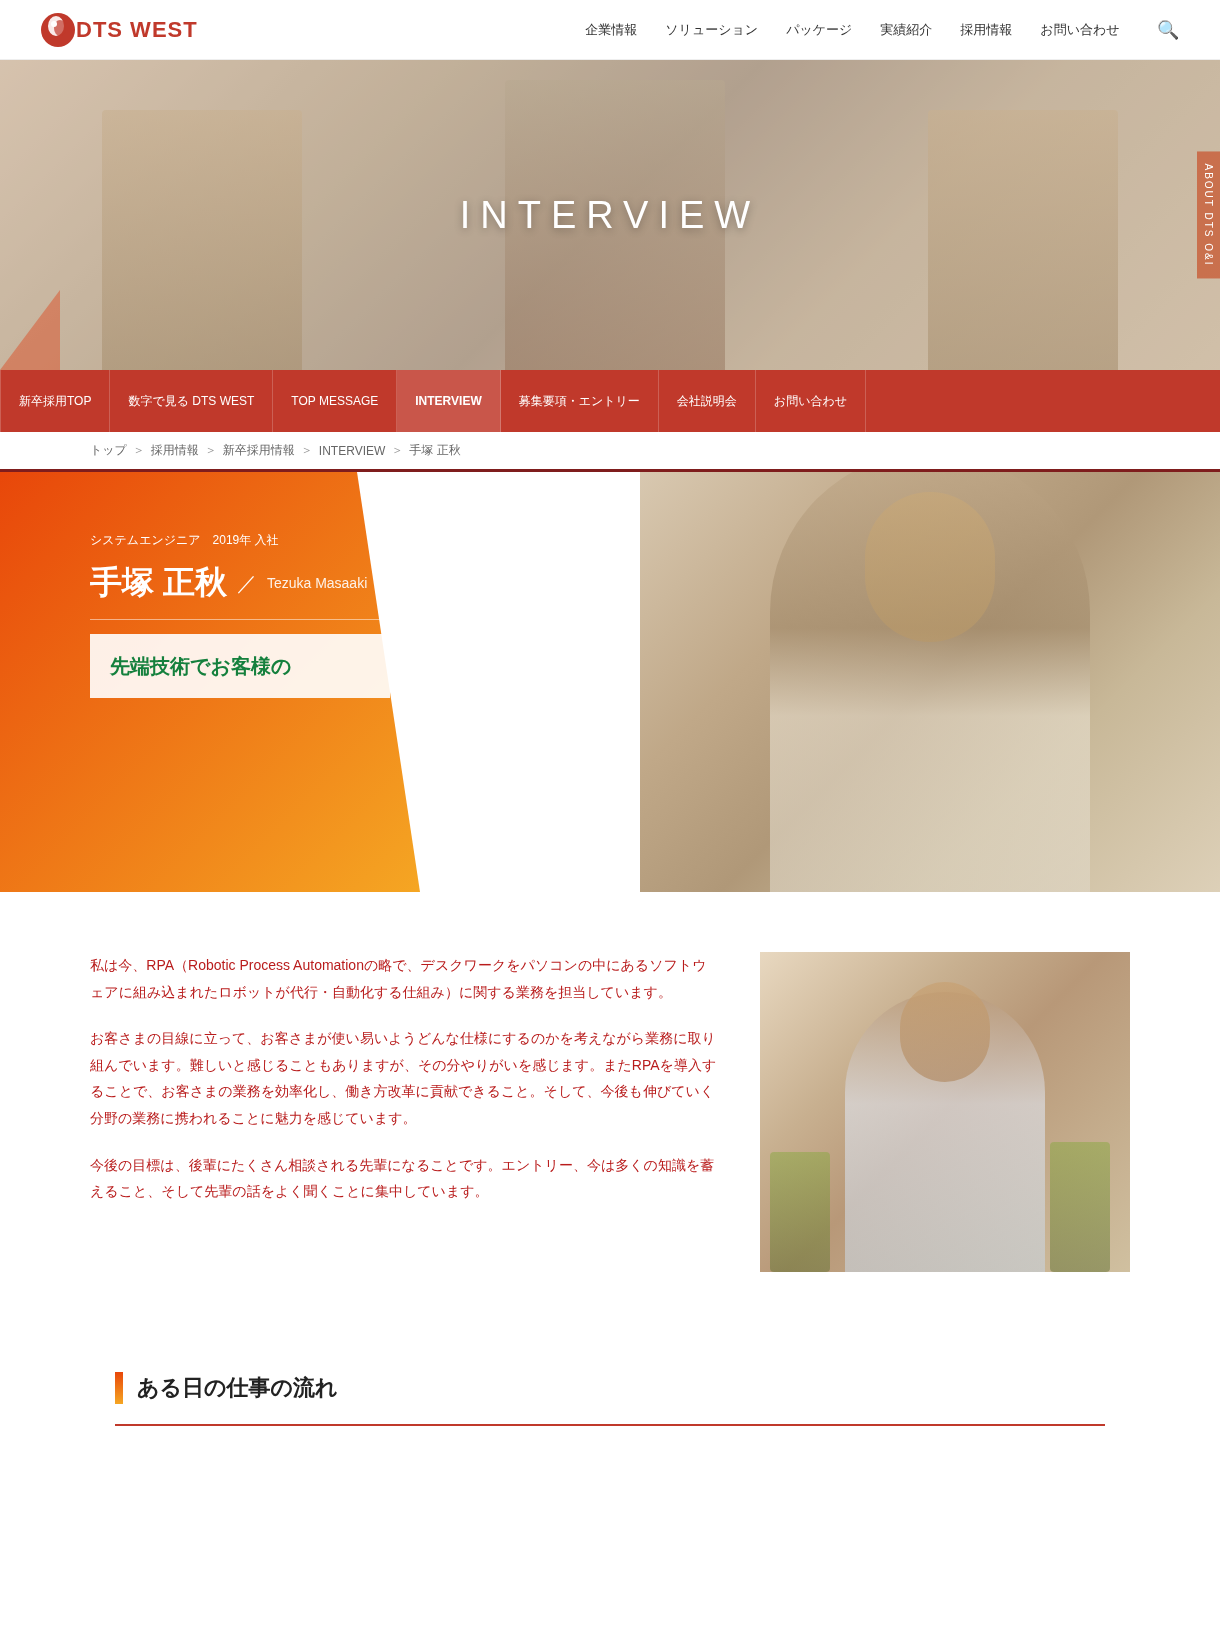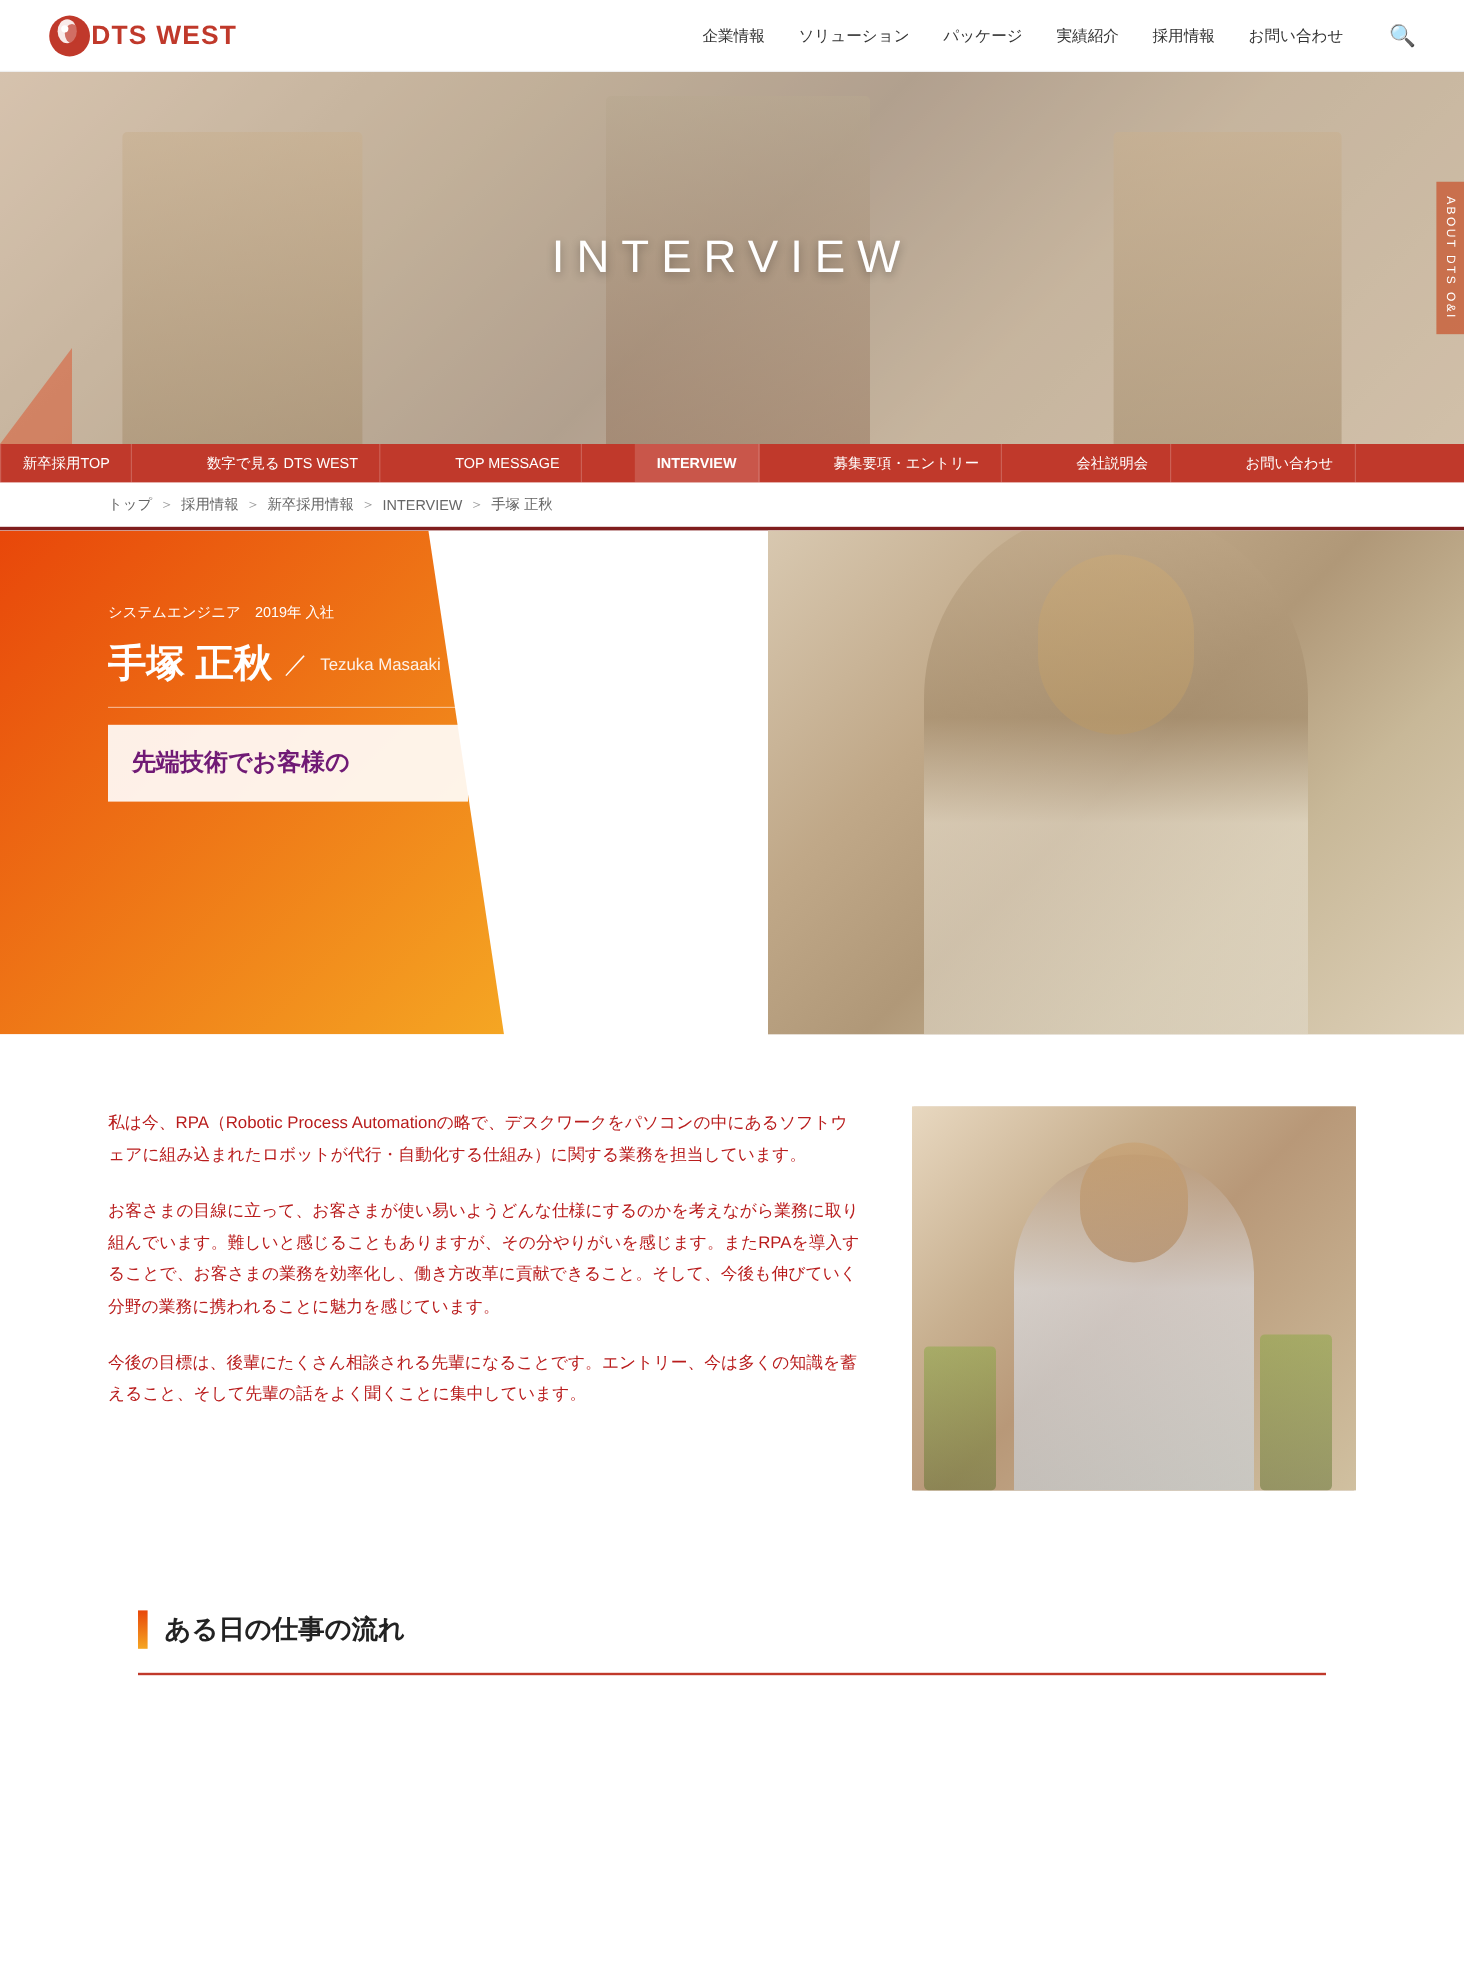--- a/index.html
+++ b/index.html
@@ -112,23 +112,22 @@
       background: linear-gradient(180deg, #c8b090 0%, #a89070 100%);
       border-radius: 4px 4px 0 0;
       opacity: 0.6;
     }
 
     
     .sub-nav {
       background: #c0392b;
       display: flex;
       align-items: center;
-      height: 32px;
+      height: 62px;
       overflow: hidden;
-      gap: 44px;
     }
     .sub-nav-item {
       color: #fff;
       font-size: 12px;
       padding: 0 18px;
       height: 100%;
       display: flex;
       align-items: center;
       cursor: pointer;
       white-space: nowrap;
@@ -205,21 +204,21 @@
       font-weight: normal;
       color: rgba(255,255,255,0.9);
     }
     .profile-divider {
       width: 100%;
       height: 1px;
       background: rgba(255,255,255,0.5);
       margin: 14px 0;
     }
     .profile-catchphrase {
-      color: #701a75;
+      color: #15803d;
       font-size: 20px;
       font-weight: bold;
       line-height: 1.6;
       background: rgba(255,255,255,0.9);
       padding: 16px 20px;
       margin-top: 10px;
     }
 
     
     .profile-photo-area {

